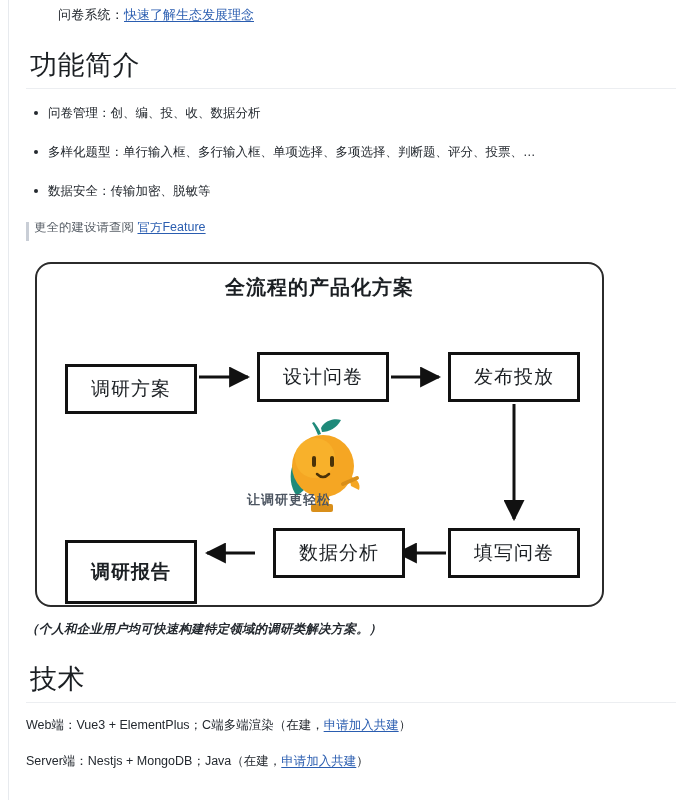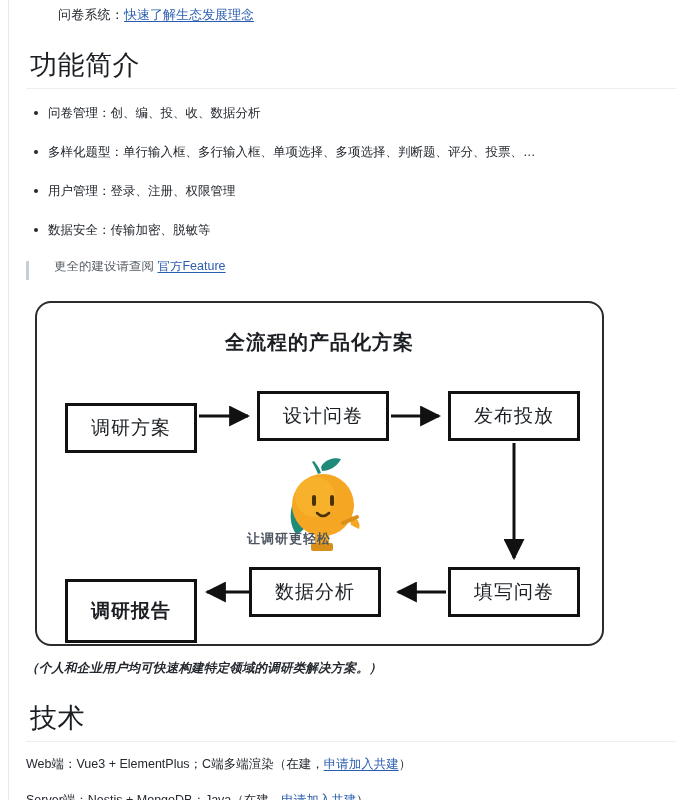--- a/index.html
+++ b/index.html
@@ -82,21 +82,21 @@
     left: 8px; top: 6px;
     width: 4px; height: 4px;
     border-radius: 50%;
     background: #24292f;
   }
 
   
   .quote {
     position: relative;
     margin: 6px 0 16px 0;
-    padding-left: 28px;
+    padding-left: 8px;
     height: 20px;
   }
   .quote .bar {
     position: absolute;
     left: 0; top: 0;
     width: 3px; height: 19px;
     background: #c9ced6;
   }
   .quote .qtext {
     font-size: 12.5px;
@@ -114,21 +114,21 @@
     margin-top: 20px;
     margin-left: 9px;
     width: 569px;
     height: 345px;
     border: 2px solid #2b2b2b;
     border-radius: 16px;
     background: #ffffff;
   }
   .diagram-title {
     position: absolute;
-    top: 26px; left: 0; right: 0;
+    top: 10px; left: 0; right: 0;
     text-align: center;
     font-size: 20px;
     font-weight: bold;
     color: #1b1f23;
     letter-spacing: 1px;
   }
   .node {
     position: absolute;
     border: 3px solid #111111;
     background: #ffffff;
@@ -136,21 +136,21 @@
     align-items: center;
     justify-content: center;
     font-size: 19px;
     color: #1b1f23;
     letter-spacing: 1px;
   }
   .node-0 { left: 28px;  top: 100px;  width: 132px; height: 50px; }
   .node-1 { left: 220px; top: 88px;  width: 132px; height: 50px; }
   .node-2 { left: 411px; top: 88px;  width: 132px; height: 50px; }
   .node-3 { left: 411px; top: 264px; width: 132px; height: 50px; }
-  .node-4 { left: 212px; top: 264px; width: 132px; height: 50px; }
+  .node-4 { left: 236px; top: 264px; width: 132px; height: 50px; }
   .node-5 { left: 28px;  top: 276px; width: 132px; height: 64px; font-weight: bold; }
 
   .arrows { position: absolute; left: 0; top: 0; width: 569px; height: 345px; }
 
   
   .mascot {
     position: absolute;
     left: 228px; top: 148px;
     width: 112px; height: 112px;
   }
@@ -199,21 +199,20 @@
     <div class="top-line">
       <span class="lbl">问卷系统：</span><a class="link" href="#">快速了解生态发展理念</a>
     </div>
 
     <h1 class="h-sec">功能简介</h1>
     <div class="h-rule"></div>
 
     <ul class="feat">
       <li>问卷管理：创、编、投、收、数据分析</li>
       <li>多样化题型：单行输入框、多行输入框、单项选择、多项选择、判断题、评分、投票、…</li>
-      <li>用户管理：登录、注册、权限管理</li>
       <li>数据安全：传输加密、脱敏等</li>
     </ul>
 
     <div class="quote">
       <span class="bar"></span>
       <span class="qtext"><span>更全的建设请查阅</span> <a class="link" href="#">官方Feature</a></span>
     </div>
 
     <div class="diagram">
       <div class="diagram-title">全流程的产品化方案</div>

